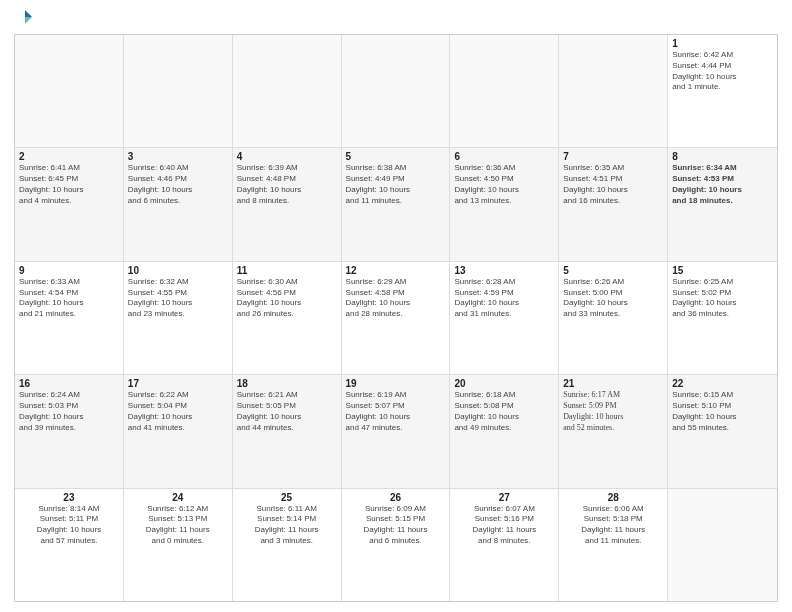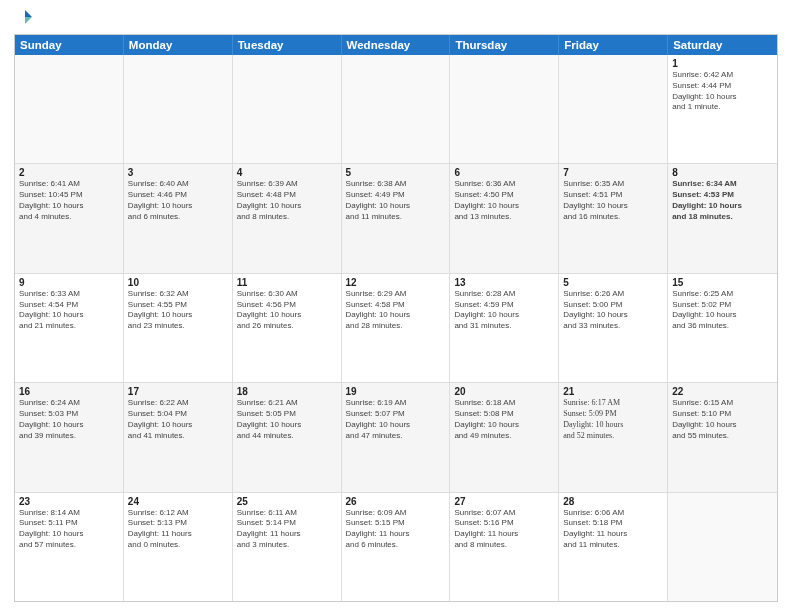--- a/index.html
+++ b/index.html
@@ -72,21 +72,21 @@
       flex: 1;
       display: flex;
       flex-direction: column;
     }
     .week-row {
       display: grid;
       grid-template-columns: repeat(7, 1fr);
       flex: 1;
       border-bottom: 1px solid #ddd;
     }
-    .week-row:last-child { border-bottom: none; }
+    .week-row:last-child { border-bottom: none; text-align: center; }
     .day-cell {
       border-right: 1px solid #ddd;
       padding: 3px 4px;
       font-size: 8.5px;
       color: #333;
       vertical-align: top;
       min-height: 0;
       overflow: hidden;
       background: #fff;
     }
@@ -123,50 +123,41 @@
         <span class="logo-text logo-blue"></span>
       </div>
     </div>
     <div class="title-block">
       <div class="month-year"></div>
       <div class="location"></div>
     </div>
   </div>
 
   <div class="calendar">
-    <div class="day-headers">
-    <div class="day-header">Sunday</div>
-        <div class="day-header">Monday</div>
-        <div class="day-header">Tuesday</div>
-        <div class="day-header">Wednesday</div>
-        <div class="day-header">Thursday</div>
-        <div class="day-header">Friday</div>
-        <div class="day-header">Saturday</div>
-      </div>
     <div class="weeks">
     <div class="week-row">
           <div class="day-cell empty"></div>
           <div class="day-cell empty"></div>
           <div class="day-cell empty"></div>
           <div class="day-cell empty"></div>
           <div class="day-cell empty"></div>
           <div class="day-cell empty"></div>
           <div class="day-cell">
             <div class="day-number">1</div>
             <div class="day-info" style="white-space: pre-line;">Sunrise: 6:42 AM
 Sunset: 4:44 PM
 Daylight: 10 hours
 and 1 minute.</div>
           </div>
         </div>
         <div class="week-row alt">
           <div class="day-cell">
             <div class="day-number">2</div>
             <div class="day-info" style="white-space: pre-line;">Sunrise: 6:41 AM
-Sunset: 10:45 PM
+Sunset: 6:45 PM
 Daylight: 10 hours
 and 4 minutes.</div>
           </div>
           <div class="day-cell">
             <div class="day-number">3</div>
             <div class="day-info" style="white-space: pre-line;">Sunrise: 6:40 AM
 Sunset: 4:46 PM
 Daylight: 10 hours
 and 6 minutes.</div>
           </div>

